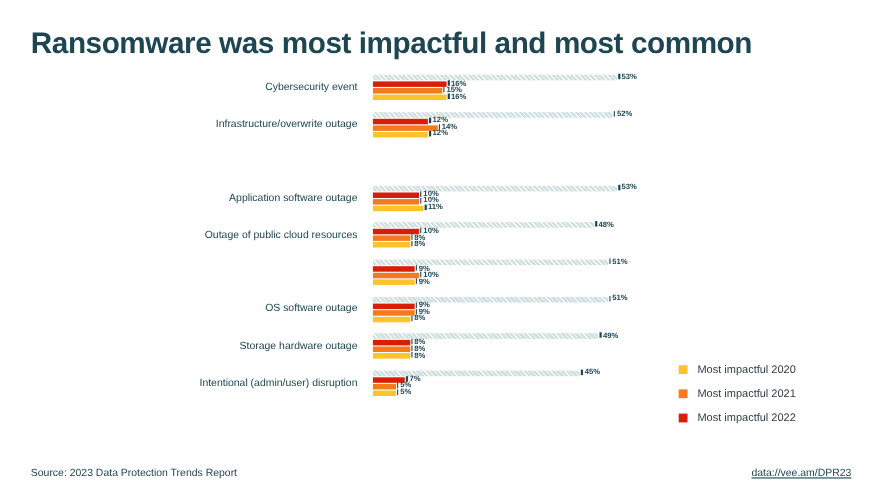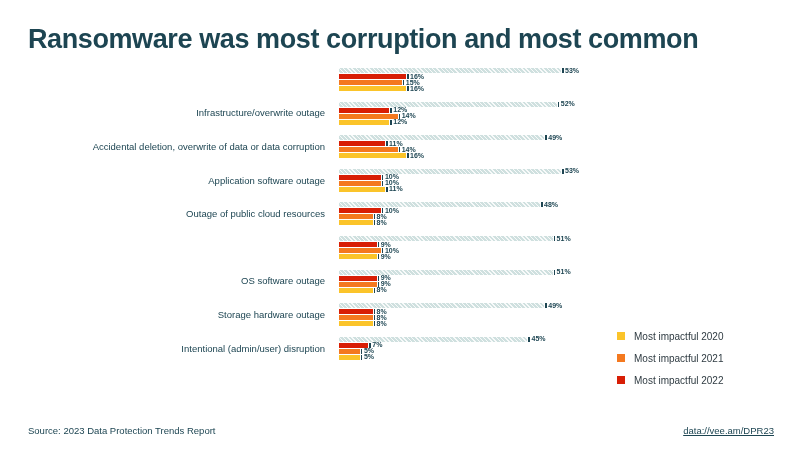--- a/index.html
+++ b/index.html
@@ -163,24 +163,25 @@
     top: 425px;
     font-size: 9.5px;
     color: #1d4552;
     text-decoration: underline;
     white-space: nowrap;
   }
 </style>
 </head>
 <body>
 
-<div class="title">Ransomware was most corruption and most common</div>
+<div class="title">Ransomware was most impactful and most common</div>
 
 <div class="chart" id="chart">
     <div class="group" style="top: 0px;">
+      <div class="cat-label">Cybersecurity event</div>
       <div class="bars">
         <div class="barrow r0">
           <div class="bar all" title="All causes: 53%" style="width: 222px;"></div>
           <div class="vlabel" style="left: 223px;">53%</div>
         </div>
         <div class="barrow r1">
           <div class="bar y2022" title="Most impactful 2022: 16%" style="width: 67.0189px;"></div>
           <div class="vlabel" style="left: 68.0189px;">16%</div>
         </div>
         <div class="barrow r2">
@@ -204,41 +205,20 @@
           <div class="bar y2022" title="Most impactful 2022: 12%" style="width: 50.2642px;"></div>
           <div class="vlabel" style="left: 51.2642px;">12%</div>
         </div>
         <div class="barrow r2">
           <div class="bar y2021" title="Most impactful 2021: 14%" style="width: 58.6415px;"></div>
           <div class="vlabel" style="left: 59.6415px;">14%</div>
         </div>
         <div class="barrow r3">
           <div class="bar y2020" title="Most impactful 2020: 12%" style="width: 50.2642px;"></div>
           <div class="vlabel" style="left: 51.2642px;">12%</div>
-        </div>
-      </div>
-    </div>
-    <div class="group" style="top: 67.2px;">
-      <div class="cat-label">Accidental deletion, overwrite of data or data corruption</div>
-      <div class="bars">
-        <div class="barrow r0">
-          <div class="bar all" title="All causes: 49%" style="width: 205.245px;"></div>
-          <div class="vlabel" style="left: 206.245px;">49%</div>
-        </div>
-        <div class="barrow r1">
-          <div class="bar y2022" title="Most impactful 2022: 11%" style="width: 46.0755px;"></div>
-          <div class="vlabel" style="left: 47.0755px;">11%</div>
-        </div>
-        <div class="barrow r2">
-          <div class="bar y2021" title="Most impactful 2021: 14%" style="width: 58.6415px;"></div>
-          <div class="vlabel" style="left: 59.6415px;">14%</div>
-        </div>
-        <div class="barrow r3">
-          <div class="bar y2020" title="Most impactful 2020: 16%" style="width: 67.0189px;"></div>
-          <div class="vlabel" style="left: 68.0189px;">16%</div>
         </div>
       </div>
     </div>
     <div class="group" style="top: 100.8px;">
       <div class="cat-label">Application software outage</div>
       <div class="bars">
         <div class="barrow r0">
           <div class="bar all" title="All causes: 53%" style="width: 222px;"></div>
           <div class="vlabel" style="left: 223px;">53%</div>
         </div>

